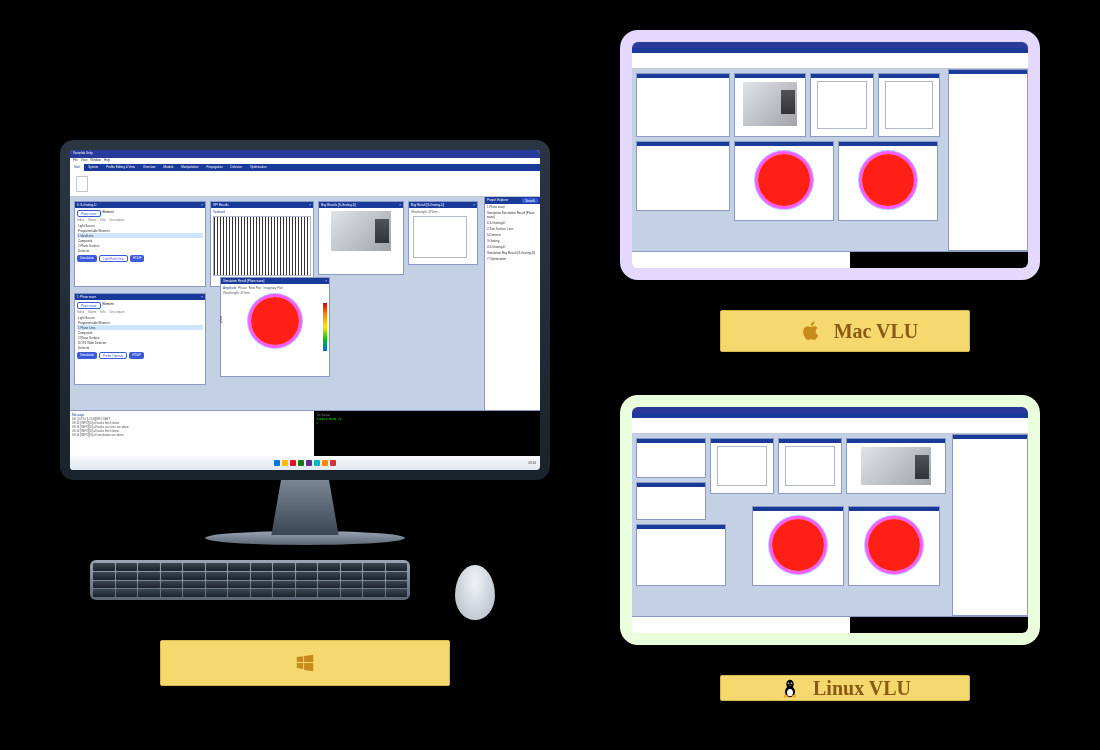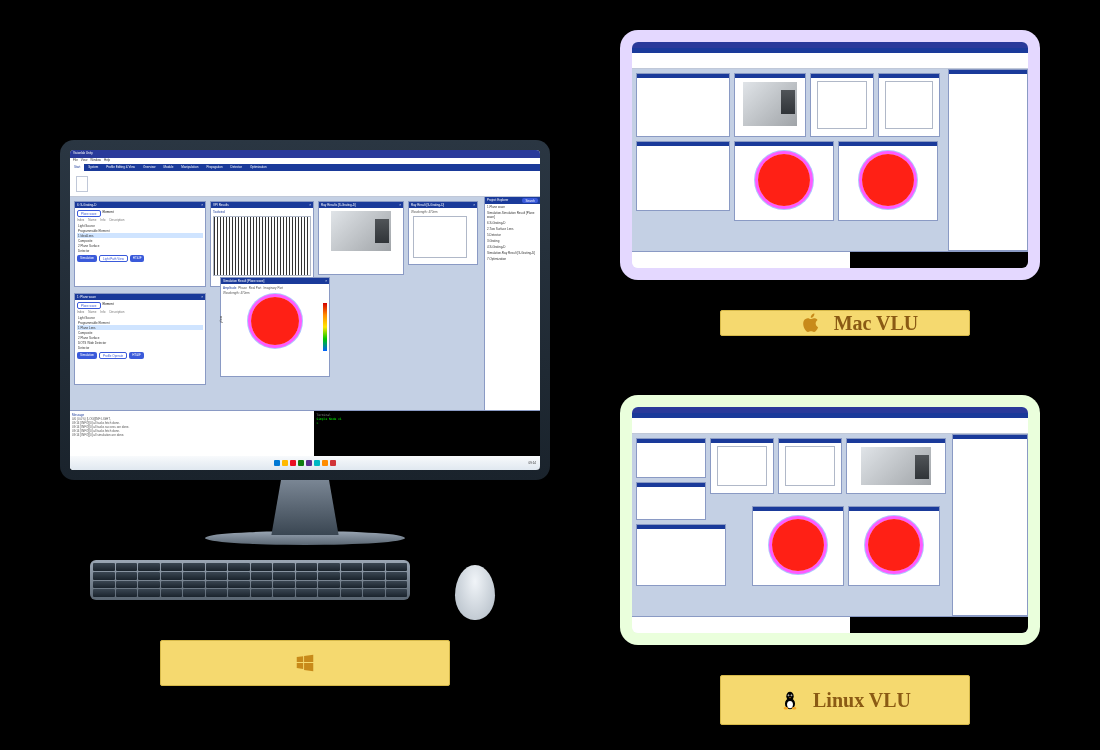--- a/index.html
+++ b/index.html
@@ -269,22 +269,22 @@
     display: flex;
     align-items: center;
     justify-content: center;
     gap: 12px;
     font-family: Georgia, "Times New Roman", serif;
     font-weight: 700;
     font-size: 22px;
     color: #8a5a14;
   }
   .caption.windows { left: 160px; top: 640px; width: 290px; height: 46px; }
-  .caption.mac     { right: 130px; top: 310px; width: 250px; height: 26px; padding-left: 28px; }
-  .caption.linux   { right: 130px; top: 675px; width: 250px; height: 50px; }
+  .caption.mac     { right: 130px; top: 310px; width: 250px; height: 42px; padding-left: 28px; }
+  .caption.linux   { right: 130px; top: 675px; width: 250px; height: 26px; }
   .caption svg { width: 22px; height: 22px; }
   .caption.mac, .caption.linux { font-size: 20px; }
 </style>
 </head>
 <body>
 
 <div class="monitor-wrap">
   <div class="monitor-bezel">
     <div class="monitor-screen">
 

